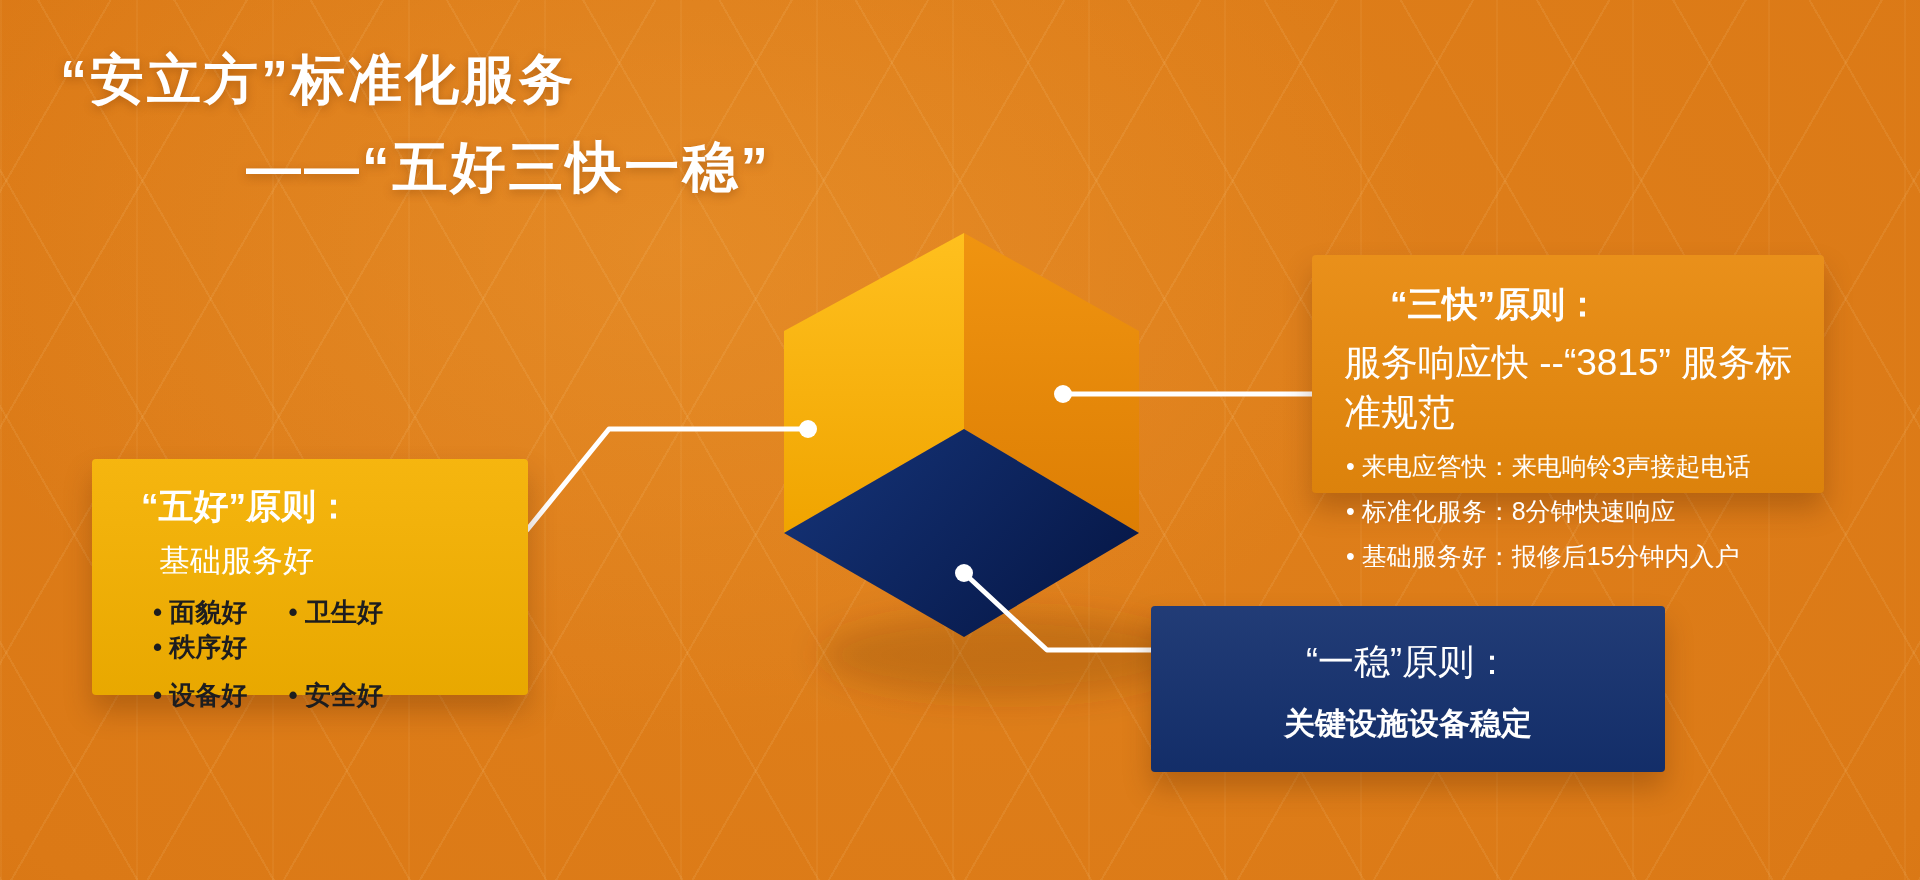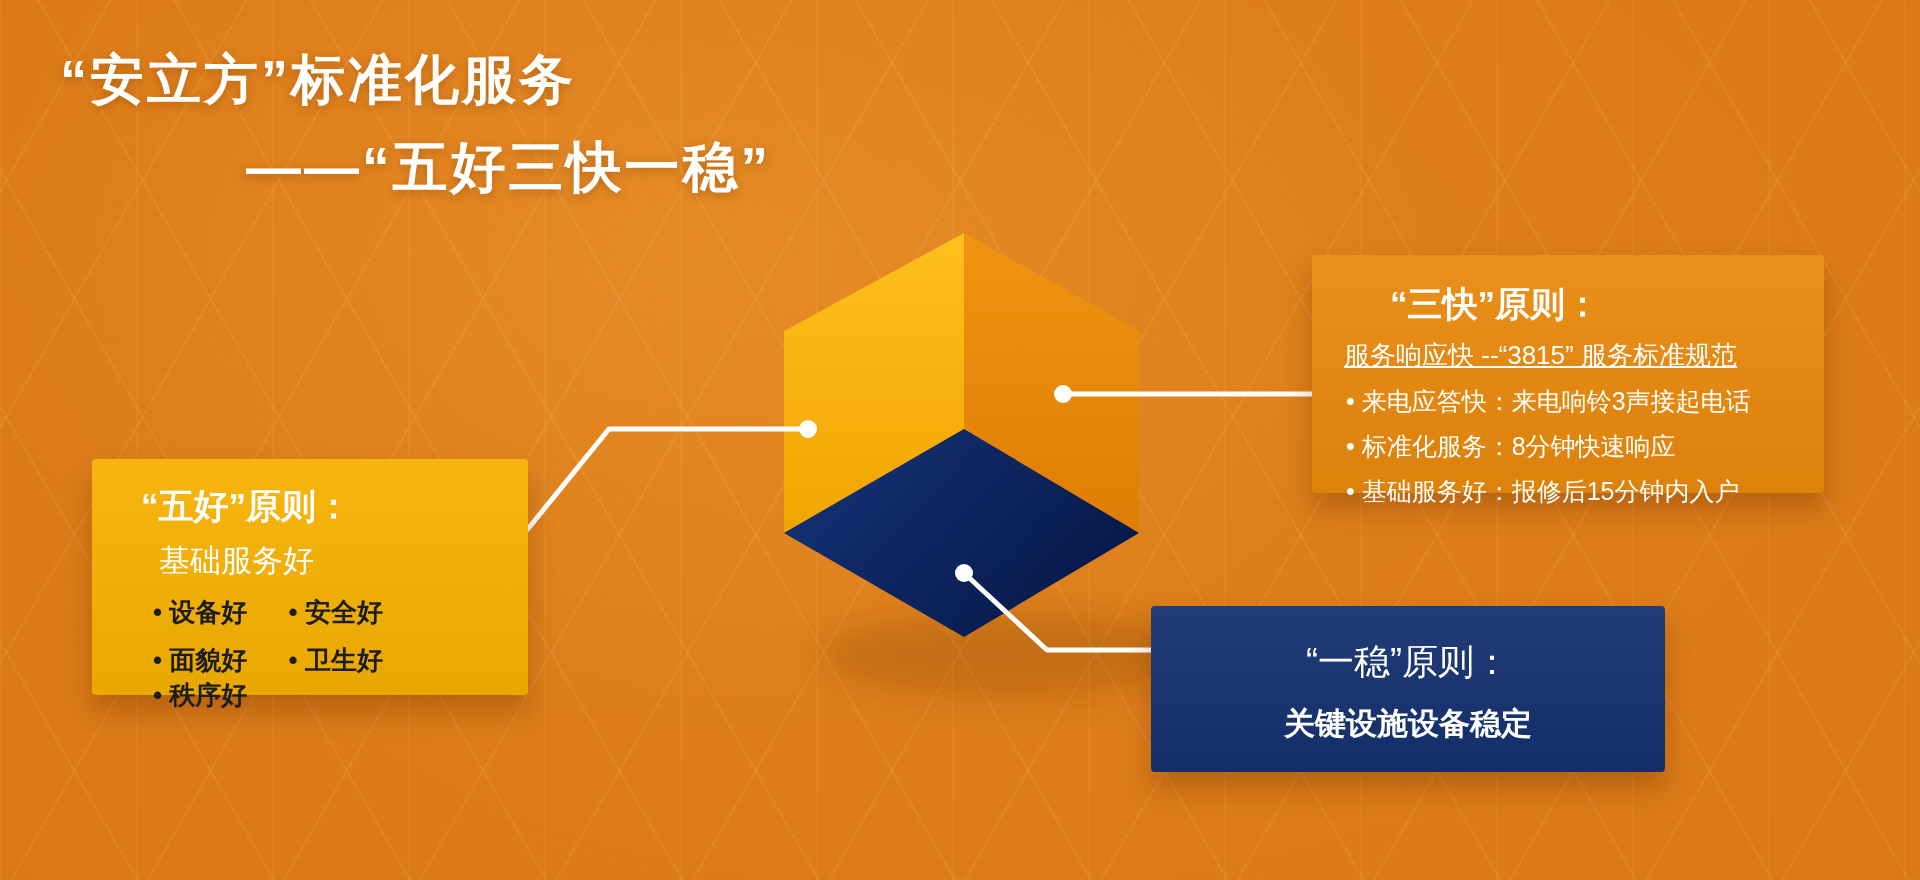--- a/index.html
+++ b/index.html
@@ -87,21 +87,21 @@
 
   
   .panel-three {
     left: 1312px;
     top: 255px;
     width: 512px;
     height: 238px;
     padding: 26px 22px 0 32px;
   }
   .panel-three .panel-title { font-size: 35px; font-weight: bold; margin-left: 46px; }
-  .panel-three .panel-sub   { font-size: 26px; margin-top: 10px; text-decoration: underline; }
+  .panel-three .panel-sub   { font-size: 37px; margin-top: 10px; }
   .panel-three .bullet-line { font-size: 25px; margin-top: 12px; margin-left: 2px; }
 
   
   .panel-one {
     left: 1151px;
     top: 606px;
     width: 514px;
     height: 166px;
     padding-top: 32px;
     text-align: center;
@@ -150,27 +150,27 @@
 
     <circle cx="808" cy="429" r="9" fill="#FFFFFF"></circle>
     <circle cx="1063" cy="394" r="9" fill="#FFFFFF"></circle>
     <circle cx="964" cy="573" r="9" fill="#FFFFFF"></circle>
   </svg>
 
   <section class="panel panel-five" style="background-color: rgb(245, 177, 0);">
     <div class="panel-title">“五好”原则：</div>
     <div class="panel-sub">基础服务好</div>
     <div class="bullet-row" style="color: rgb(29, 29, 31);">
-      <span class="bullet-item">• 设备好</span>
-      <span class="bullet-item">• 安全好</span>
-    </div>
-    <div class="bullet-row" style="color: rgb(29, 29, 31);">
       <span class="bullet-item">• 面貌好</span>
       <span class="bullet-item">• 卫生好</span>
       <span class="bullet-item">• 秩序好</span>
+    </div>
+    <div class="bullet-row" style="color: rgb(29, 29, 31);">
+      <span class="bullet-item">• 设备好</span>
+      <span class="bullet-item">• 安全好</span>
     </div>
   </section>
 
   <section class="panel panel-three" style="background-color: rgb(232, 137, 12);">
     <div class="panel-title">“三快”原则：</div>
     <div class="panel-sub">服务响应快 --“3815” 服务标准规范</div>
     <div class="bullet-line">• 来电应答快：来电响铃3声接起电话</div>
     <div class="bullet-line">• 标准化服务：8分钟快速响应</div>
     <div class="bullet-line">• 基础服务好：报修后15分钟内入户</div>
   </section>

